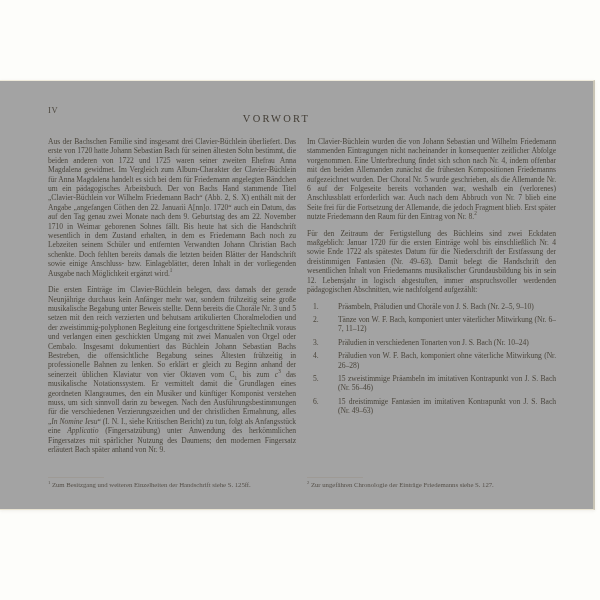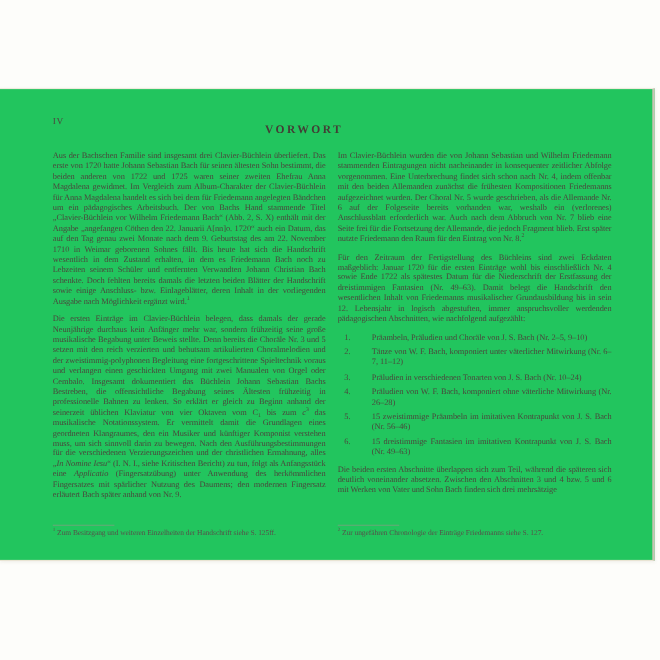--- a/index.html
+++ b/index.html
@@ -3,33 +3,33 @@
 <meta charset="utf-8">
 <style>
   html,body{margin:0;padding:0;}
   body{
     width:600px;height:600px;overflow:hidden;position:relative;
     background:#fdfdfa;
     font-family:"Liberation Serif","DejaVu Serif",serif;
   }
   .page{
     position:absolute;left:0;top:80px;width:593px;height:428px;
-    background:#22c55e;
+    background:#a3a3a3;
     border-top:1px solid #efebdc;
     border-bottom:1px solid #e9e4d3;
     border-right:2px solid #c9c4b5;
     box-shadow:0 1px 3px rgba(120,110,80,0.10);
   }
   .page-number{
     position:absolute;left:48px;top:24px;
     font-size:8.5px;letter-spacing:0.6px;color:#4c473e;
   }
   .title{
     position:absolute;left:0;right:40px;top:32px;margin:0;
-    text-align:center;font-size:10.5px;font-weight:bold;
+    text-align:center;font-size:10.5px;font-weight:normal;
     letter-spacing:2.2px;color:#433e36;
   }
   .columns{
     position:absolute;left:48px;top:56px;width:508px;height:338px;
     display:flex;gap:11px;overflow:hidden;
   }
   .col{font-size:7.6px;line-height:9.4px;color:#4b463c;
        letter-spacing:-0.05px;text-align:justify;}
   .col.left{width:248px;}
   .col.right{width:249px;}
@@ -90,21 +90,20 @@
         <div class="list-item">
           <span class="num">5.</span>
           <span class="txt">15 zweistimmige Präambeln im imitativen Kontrapunkt von J. S. Bach (Nr. 56–46)</span>
         </div>
         <div class="list-item">
           <span class="num">6.</span>
           <span class="txt">15 dreistimmige Fantasien im imitativen Kontrapunkt von J. S. Bach (Nr. 49–63)</span>
         </div>
       </div>
 
-      <p>Die beiden ersten Abschnitte überlappen sich zum Teil, während die späteren sich deutlich voneinander absetzen. Zwischen den Abschnitten 3 und 4 bzw. 5 und 6 mit Werken von Vater und Sohn Bach finden sich drei mehrsätzige</p>
     </div>
   </div>
 
   <div class="footnote fn-left">
     <div class="fn-rule"></div>
     <p><span class="sup">1</span><span> Zum Besitzgang und weiteren Einzelheiten der Handschrift siehe S. 125ff.</span></p>
   </div>
 
   <div class="footnote fn-right">
     <div class="fn-rule"></div>

